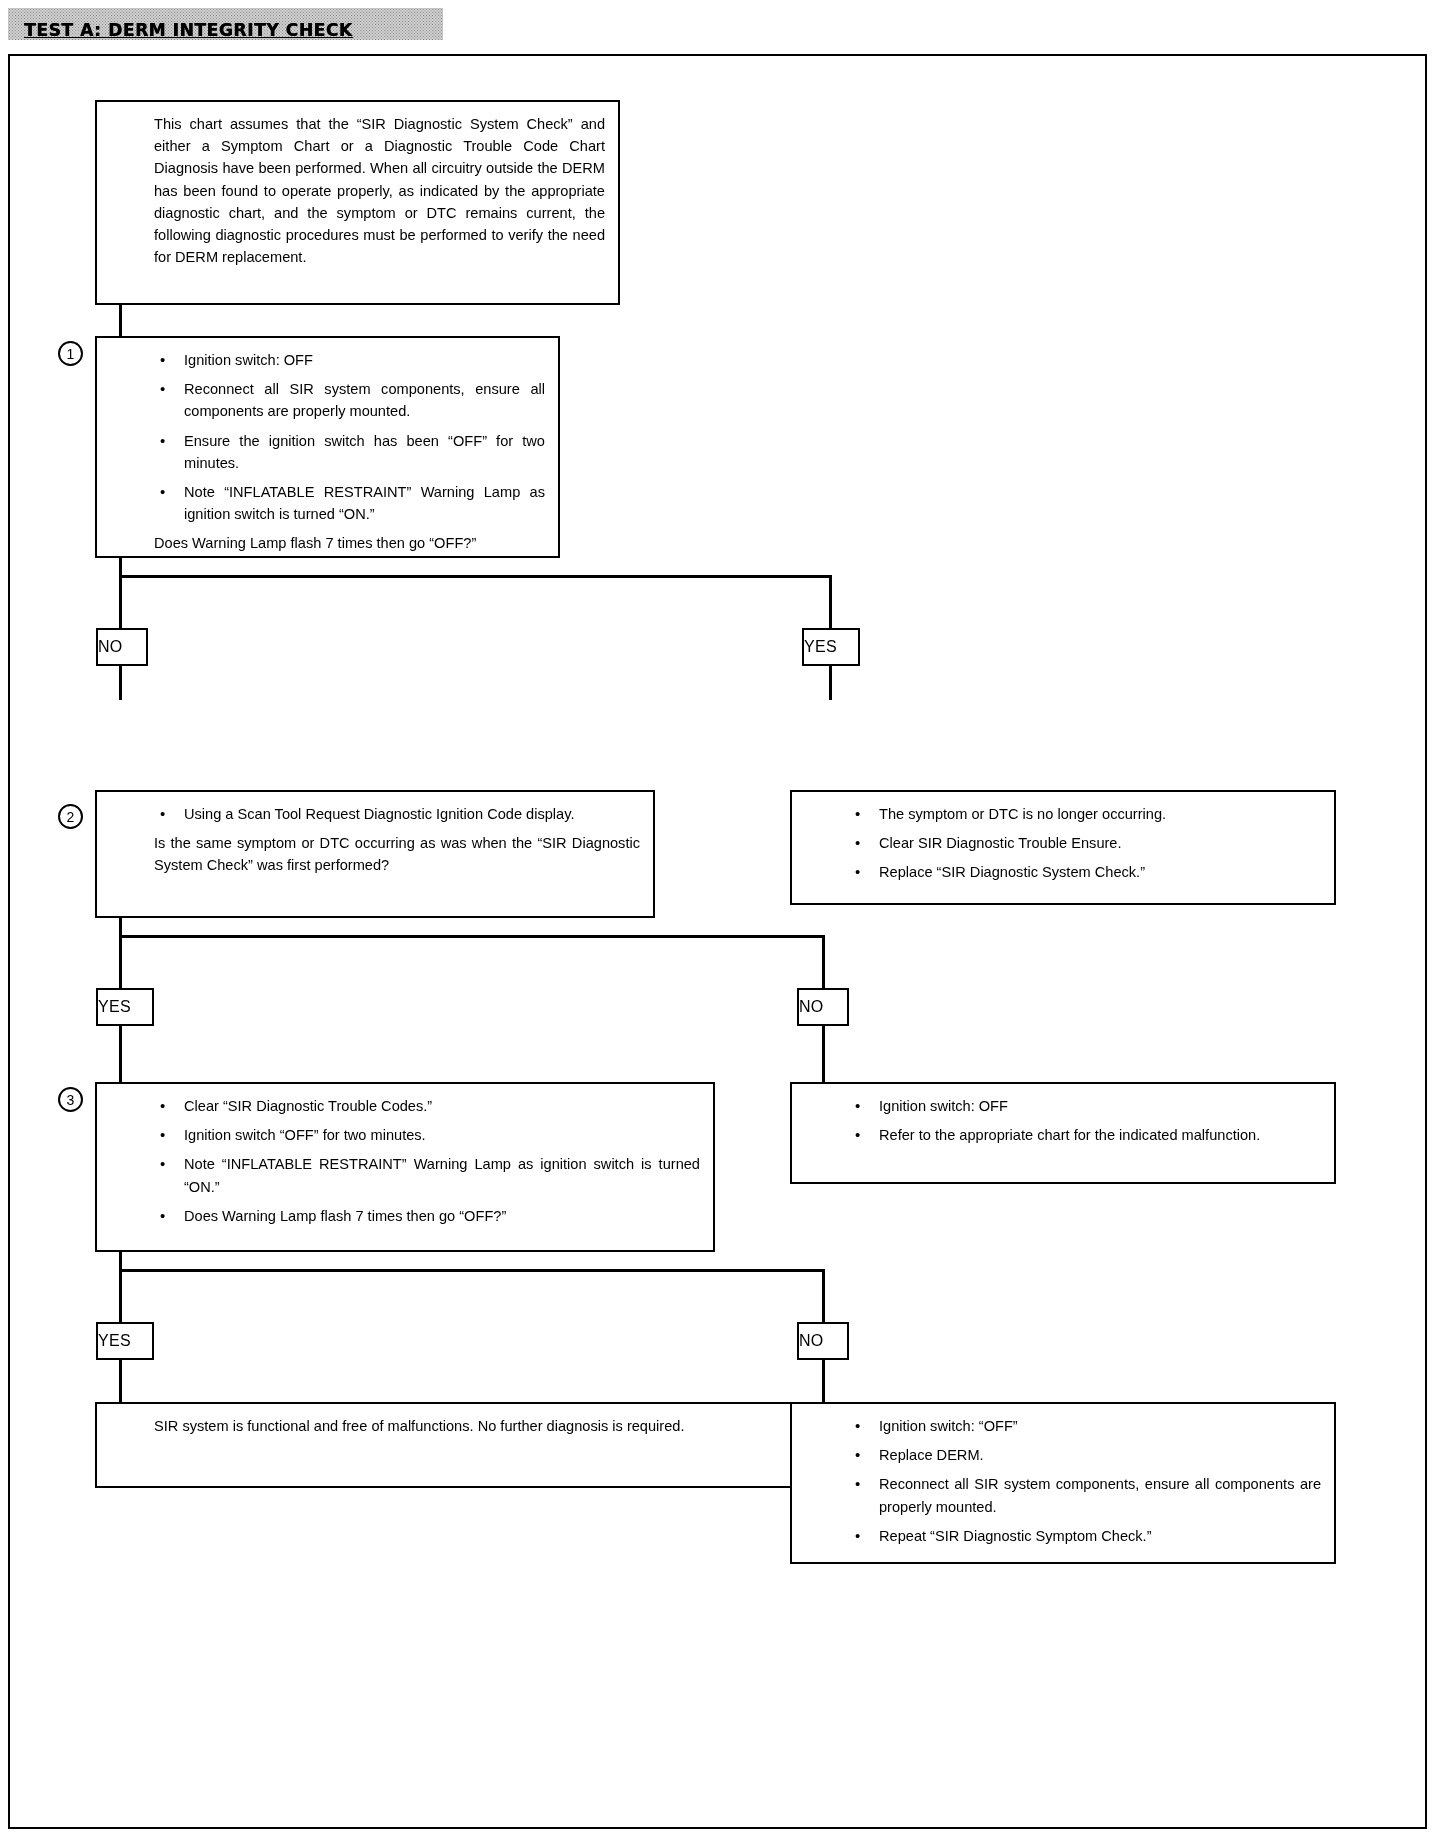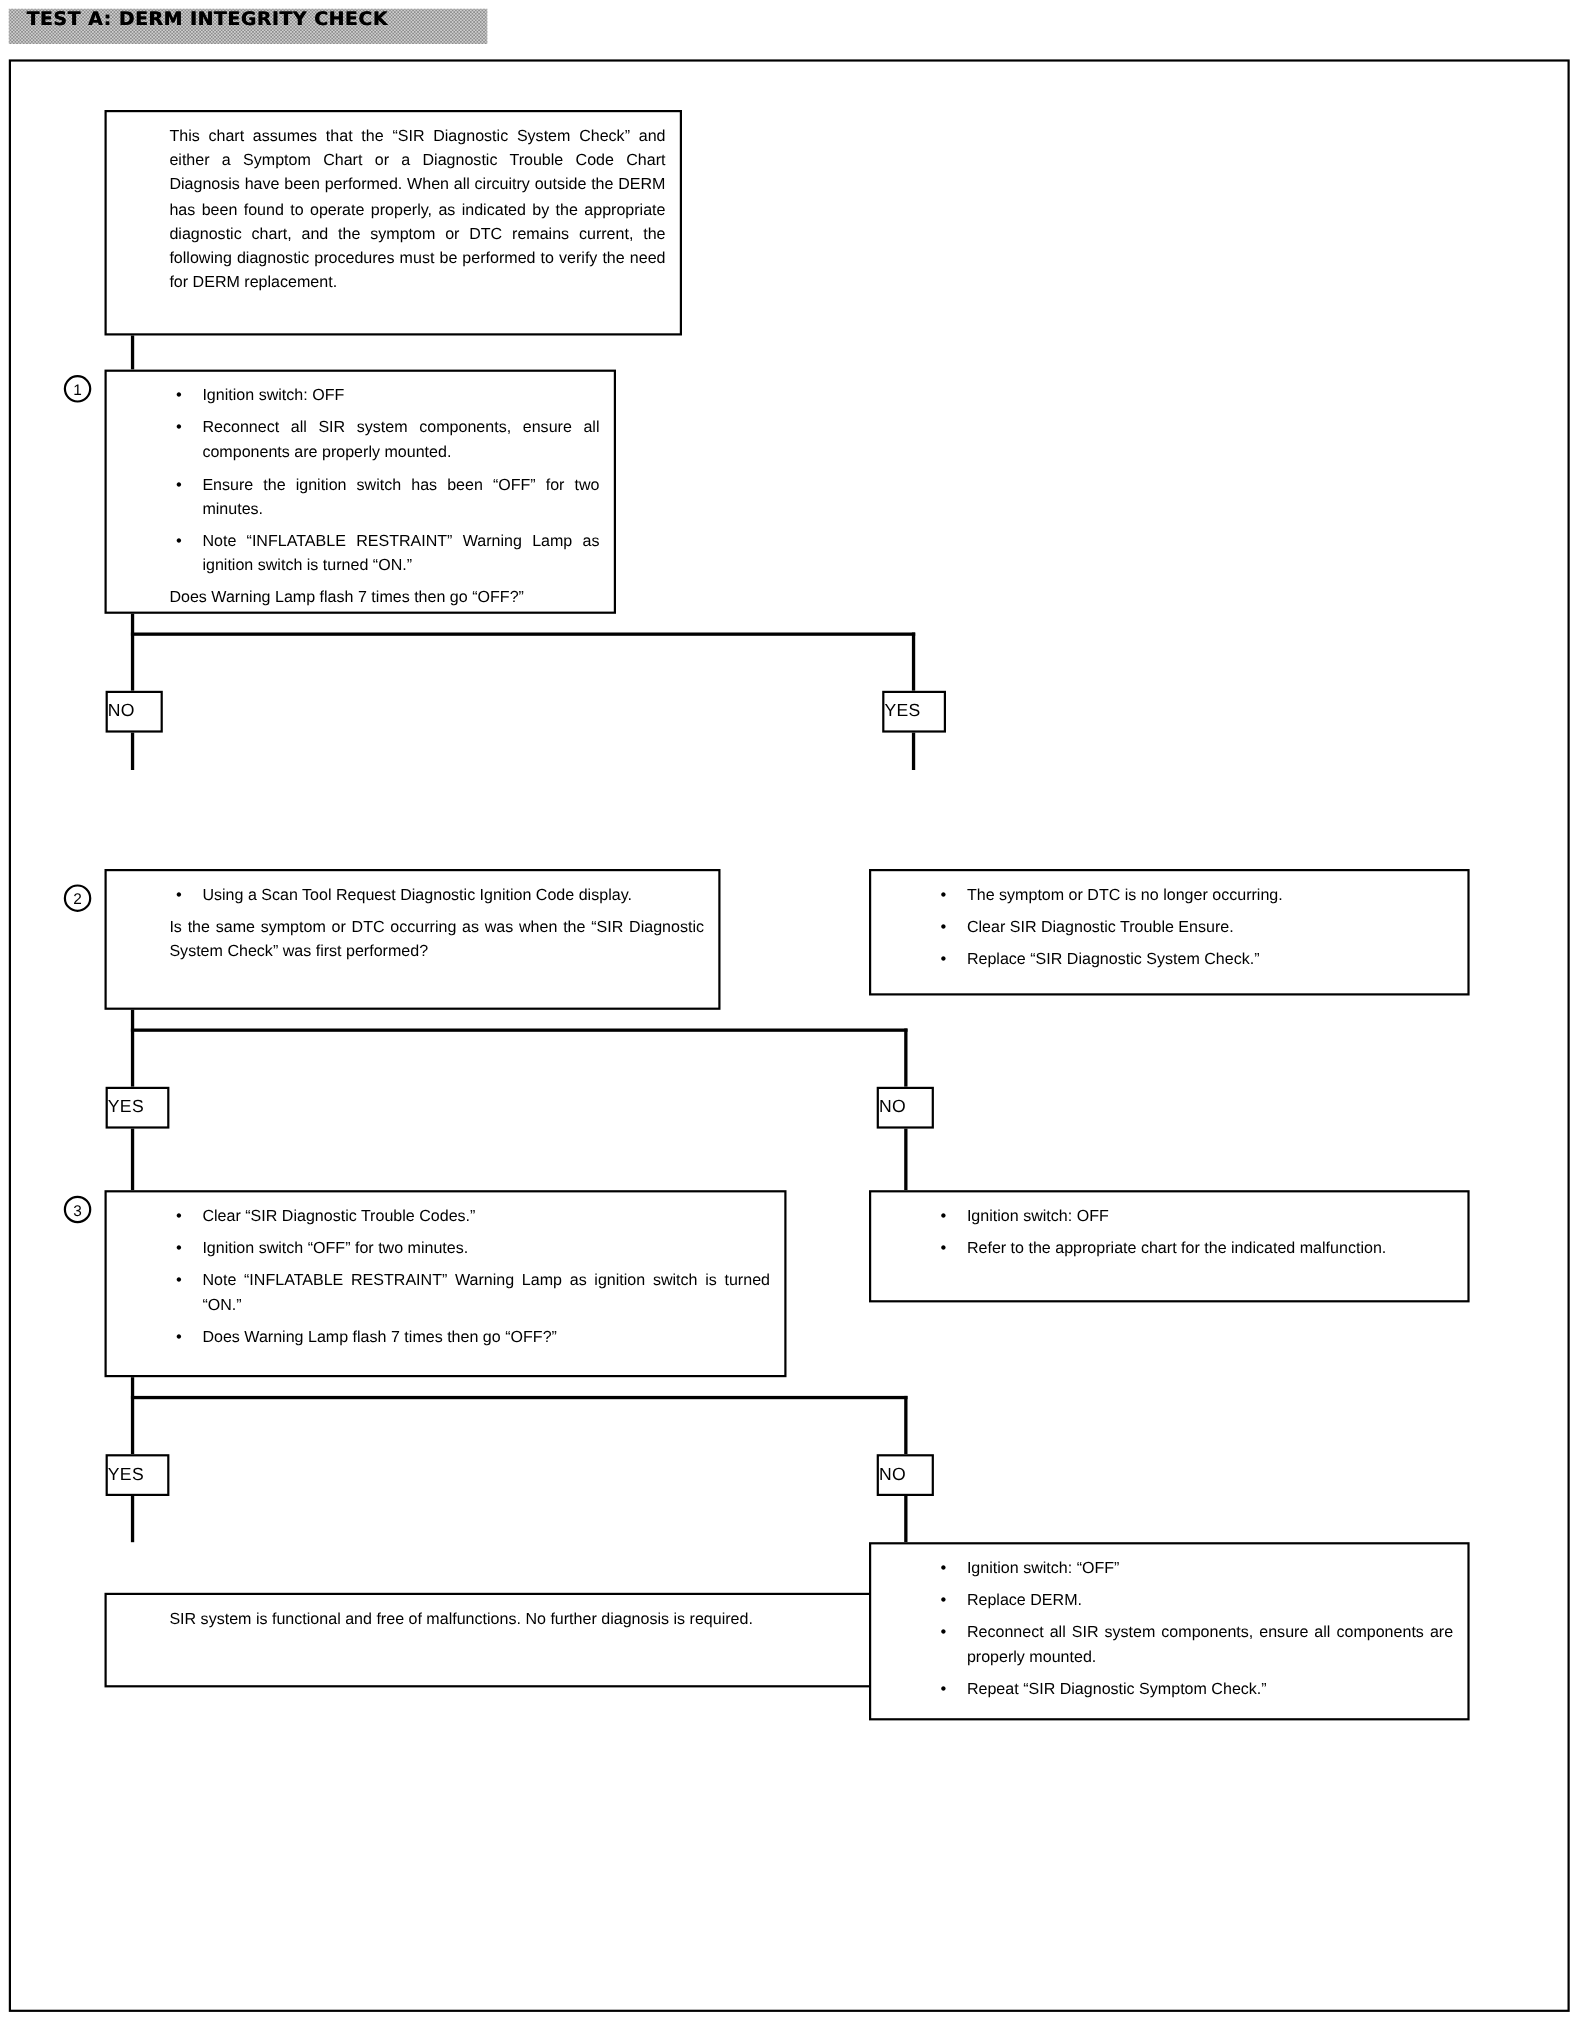--- a/index.html
+++ b/index.html
@@ -11,21 +11,21 @@
   }
   
   #title-banner{
     position:absolute;left:8px;top:8px;width:435px;height:32px;
     background-color:#cfcfcf;
     background-image:
       radial-gradient(#8d8d8d 0.8px, transparent 0.9px),
       radial-gradient(#8d8d8d 0.8px, transparent 0.9px);
     background-size:3px 3px,3px 3px;
     background-position:0 0,1.5px 1.5px;
-    display:flex;align-items:flex-start;
+    display:flex;align-items:flex-end;text-decoration:underline;
   }
   #title-banner .t{
     font-size:17px;font-weight:bold;letter-spacing:0.6px;
     padding-left:16px;
     font-family:"DejaVu Sans","Liberation Sans",sans-serif;
     text-shadow:0.5px 0 0 #000;
   }
   
   #page-frame{
     position:absolute;left:8px;top:54px;width:1419px;height:1775px;
@@ -181,21 +181,21 @@
 <div class="ynbox" style="left:96px;top:1322px;width:58px;">
   <span>YES</span>
 </div>
 <div class="ynbox" style="left:797px;top:1322px;width:52px;">
   <span>NO</span>
 </div>
 
 <div class="ln lnv" style="left:119px;top:1360px;width:3px;height:42px;"></div>
 <div class="ln lnv" style="left:822px;top:1360px;width:3px;height:42px;"></div>
 
-<div class="node" style="left:95px;top:1402px;width:724px;height:86px;margin-top:46px;">
+<div class="node" style="left:95px;top:1402px;width:724px;height:86px;">
   <div class="pad">
     <p class="tailfirst">SIR system is functional and free of malfunctions. No further diagnosis is required.</p>
   </div>
 </div>
 
 <div class="node" style="left:790px;top:1402px;width:546px;height:162px;">
   <div class="pad">
     <ul class="blist">
       <li><span class="bu">•</span><span>Ignition switch: “OFF”</span></li>
       <li><span class="bu">•</span><span>Replace DERM.</span></li>

